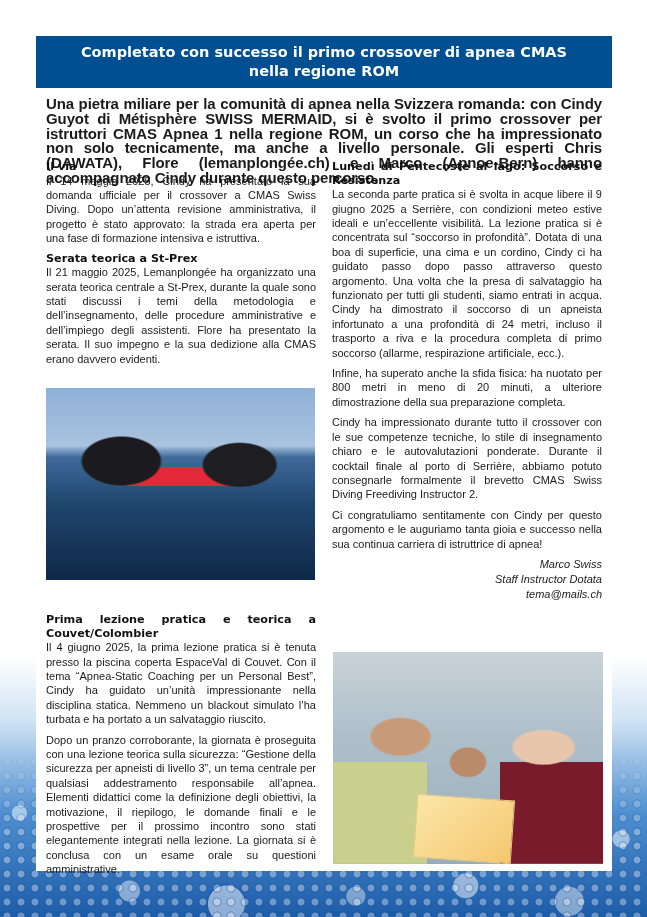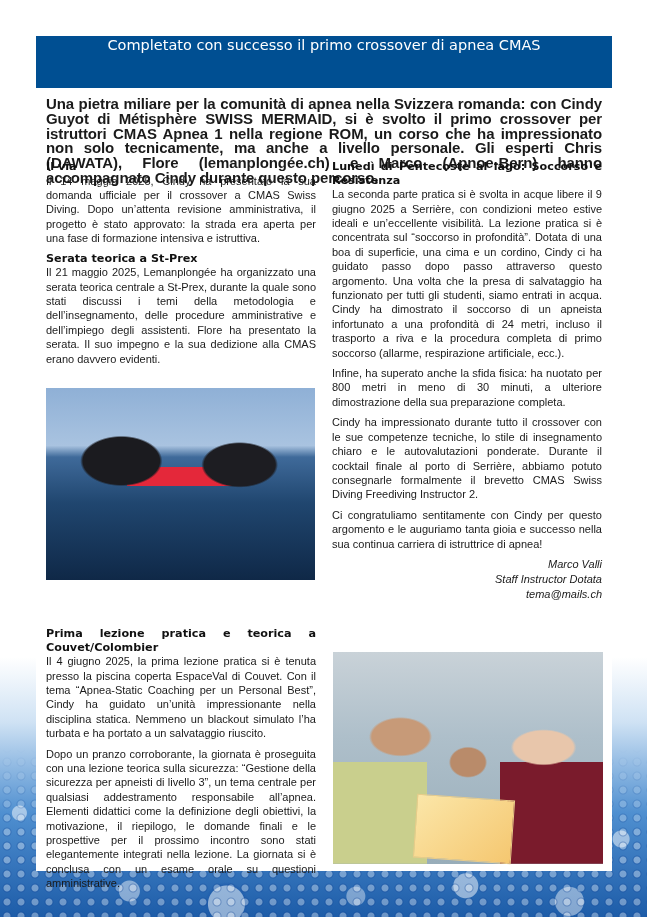--- a/index.html
+++ b/index.html
@@ -31,23 +31,23 @@
     -webkit-mask-image: linear-gradient(to bottom, transparent 0%, transparent 35%, #000 70%);
   }
   .page {
     position: absolute; left: 36px; top: 36px; width: 576px; height: 835px;
     background: #ffffff;
   }
   .header {
     position: absolute; left: 0; top: 0; width: 576px; height: 52px;
     background: #004f92;
     color: #ffffff; text-align: center;
-    font-family: "DejaVu Sans", sans-serif; font-weight: normal;
+    font-family: "DejaVu Sans", sans-serif; font-weight: bold;
     font-size: 14.5px; line-height: 19px;
-    display: flex; flex-direction: row; justify-content: center;
+    display: flex; flex-direction: column; justify-content: center;
   }
   .lead {
     position: absolute; left: 10px; top: 61px; width: 556px;
     font-size: 15px; line-height: 14.8px; font-weight: bold;
     text-align: justify; color: #1a1a1a;
     letter-spacing: -0.1px;
   }
   .col {
     position: absolute; top: 124px; width: 270px;
     font-size: 11px; line-height: 14.4px; text-align: justify;
@@ -85,50 +85,51 @@
 </style>
 </head>
 <body>
 
 <div class="bubbles"></div>
 
 <div class="page">
 
   <div class="header">
     <div>Completato con successo il primo crossover di apnea CMAS</div>
+    <div>nella regione ROM</div>
   </div>
 
   <div class="lead">Una pietra miliare per la comunità di apnea nella Svizzera romanda: con Cindy Guyot di Métisphère SWISS MERMAID, si è svolto il primo crossover per istruttori CMAS Apnea 1 nella regione ROM, un corso che ha impressionato non solo tecnicamente, ma anche a livello personale. Gli esperti Chris (DAWATA), Flore (lemanplongée.ch) e Marco (Apnoe-Bern) hanno accompagnato Cindy durante questo percorso.</div>
 
   <div class="col left">
     <h3>Il via</h3>
     <p>Il 14 maggio 2025, Cindy ha presentato la sua domanda ufficiale per il crossover a CMAS Swiss Diving. Dopo un’attenta revisione amministrativa, il progetto è stato approvato: la strada era aperta per una fase di formazione intensiva e istruttiva.</p>
 
     <h3>Serata teorica a St-Prex</h3>
     <p>Il 21 maggio 2025, Lemanplongée ha organizzato una serata teorica centrale a St-Prex, durante la quale sono stati discussi i temi della metodologia e dell’insegnamento, delle procedure amministrative e dell’impiego degli assistenti. Flore ha presentato la serata. Il suo impegno e la sua dedizione alla CMAS erano davvero evidenti.</p>
   </div>
 
   <div class="photo1"></div>
 
-  <div class="col left" style="top:591px;">
+  <div class="col left" style="top:577px;">
     <h3>Prima lezione pratica e teorica a Couvet/Colombier</h3>
     <p>Il 4 giugno 2025, la prima lezione pratica si è tenuta presso la piscina coperta EspaceVal di Couvet. Con il tema “Apnea-Static Coaching per un Personal Best”, Cindy ha guidato un’unità impressionante nella disciplina statica. Nemmeno un blackout simulato l’ha turbata e ha portato a un salvataggio riuscito.</p>
     <p>Dopo un pranzo corroborante, la giornata è proseguita con una lezione teorica sulla sicurezza: “Gestione della sicurezza per apneisti di livello 3”, un tema centrale per qualsiasi addestramento responsabile all’apnea. Elementi didattici come la definizione degli obiettivi, la motivazione, il riepilogo, le domande finali e le prospettive per il prossimo incontro sono stati elegantemente integrati nella lezione. La giornata si è conclusa con un esame orale su questioni amministrative.</p>
   </div>
 
   <div class="col right">
     <h3>Lunedì di Pentecoste al lago: Soccorso e Resistenza</h3>
     <p>La seconda parte pratica si è svolta in acque libere il 9 giugno 2025 a Serrière, con condizioni meteo estive ideali e un’eccellente visibilità. La lezione pratica si è concentrata sul “soccorso in profondità”. Dotata di una boa di superficie, una cima e un cordino, Cindy ci ha guidato passo dopo passo attraverso questo argomento. Una volta che la presa di salvataggio ha funzionato per tutti gli studenti, siamo entrati in acqua. Cindy ha dimostrato il soccorso di un apneista infortunato a una profondità di 24 metri, incluso il trasporto a riva e la procedura completa di primo soccorso (allarme, respirazione artificiale, ecc.).</p>
-    <p>Infine, ha superato anche la sfida fisica: ha nuotato per 800 metri in meno di 30 minuti, a ulteriore dimostrazione della sua preparazione completa.</p>
+    <p>Infine, ha superato anche la sfida fisica: ha nuotato per 800 metri in meno di 20 minuti, a ulteriore dimostrazione della sua preparazione completa.</p>
 
     <p>Cindy ha impressionato durante tutto il crossover con le sue competenze tecniche, lo stile di insegnamento chiaro e le autovalutazioni ponderate. Durante il cocktail finale al porto di Serrière, abbiamo potuto consegnarle formalmente il brevetto CMAS Swiss Diving Freediving Instructor 2.</p>
     <p>Ci congratuliamo sentitamente con Cindy per questo argomento e le auguriamo tanta gioia e successo nella sua continua carriera di istruttrice di apnea!</p>
 
     <div class="sig">
-      <div>Marco Valli</div>
+      <div>Marco Swiss</div>
       <div>Staff Instructor Dotata</div>
       <div>tema@mails.ch</div>
     </div>
   </div>
 
   <div class="photo2">
     <div class="cert"></div>
   </div>
 
 </div>

